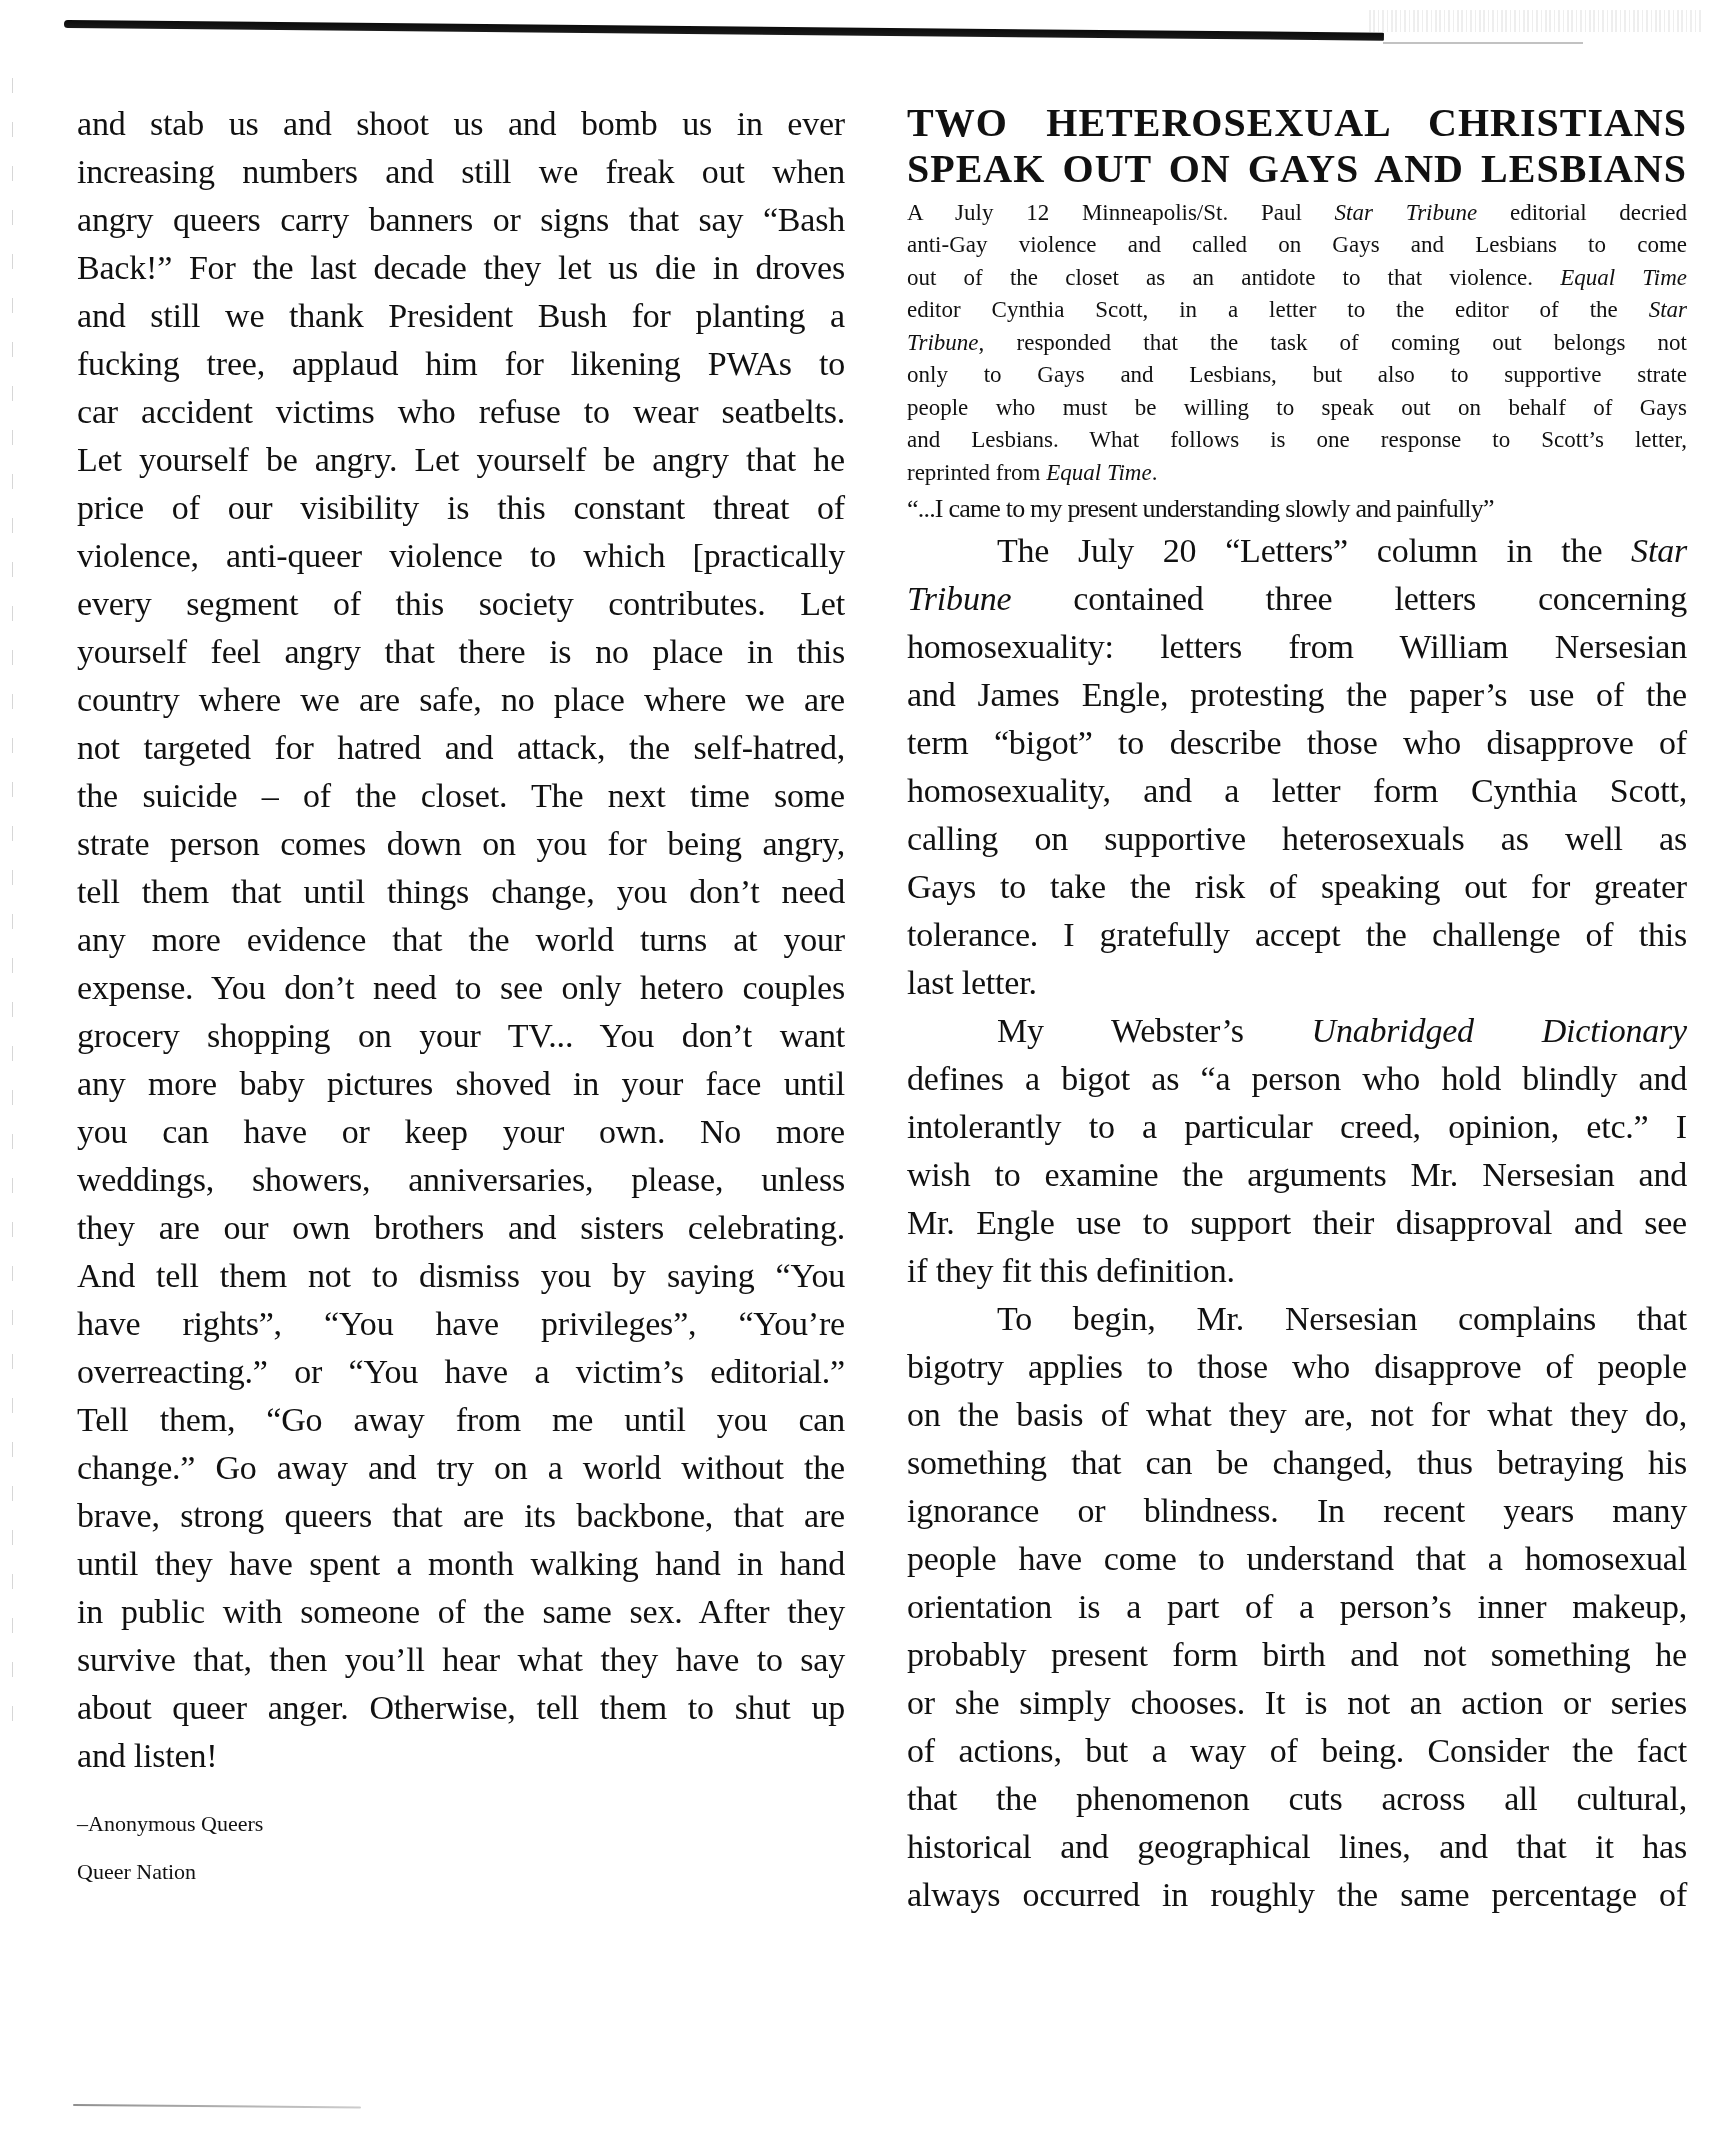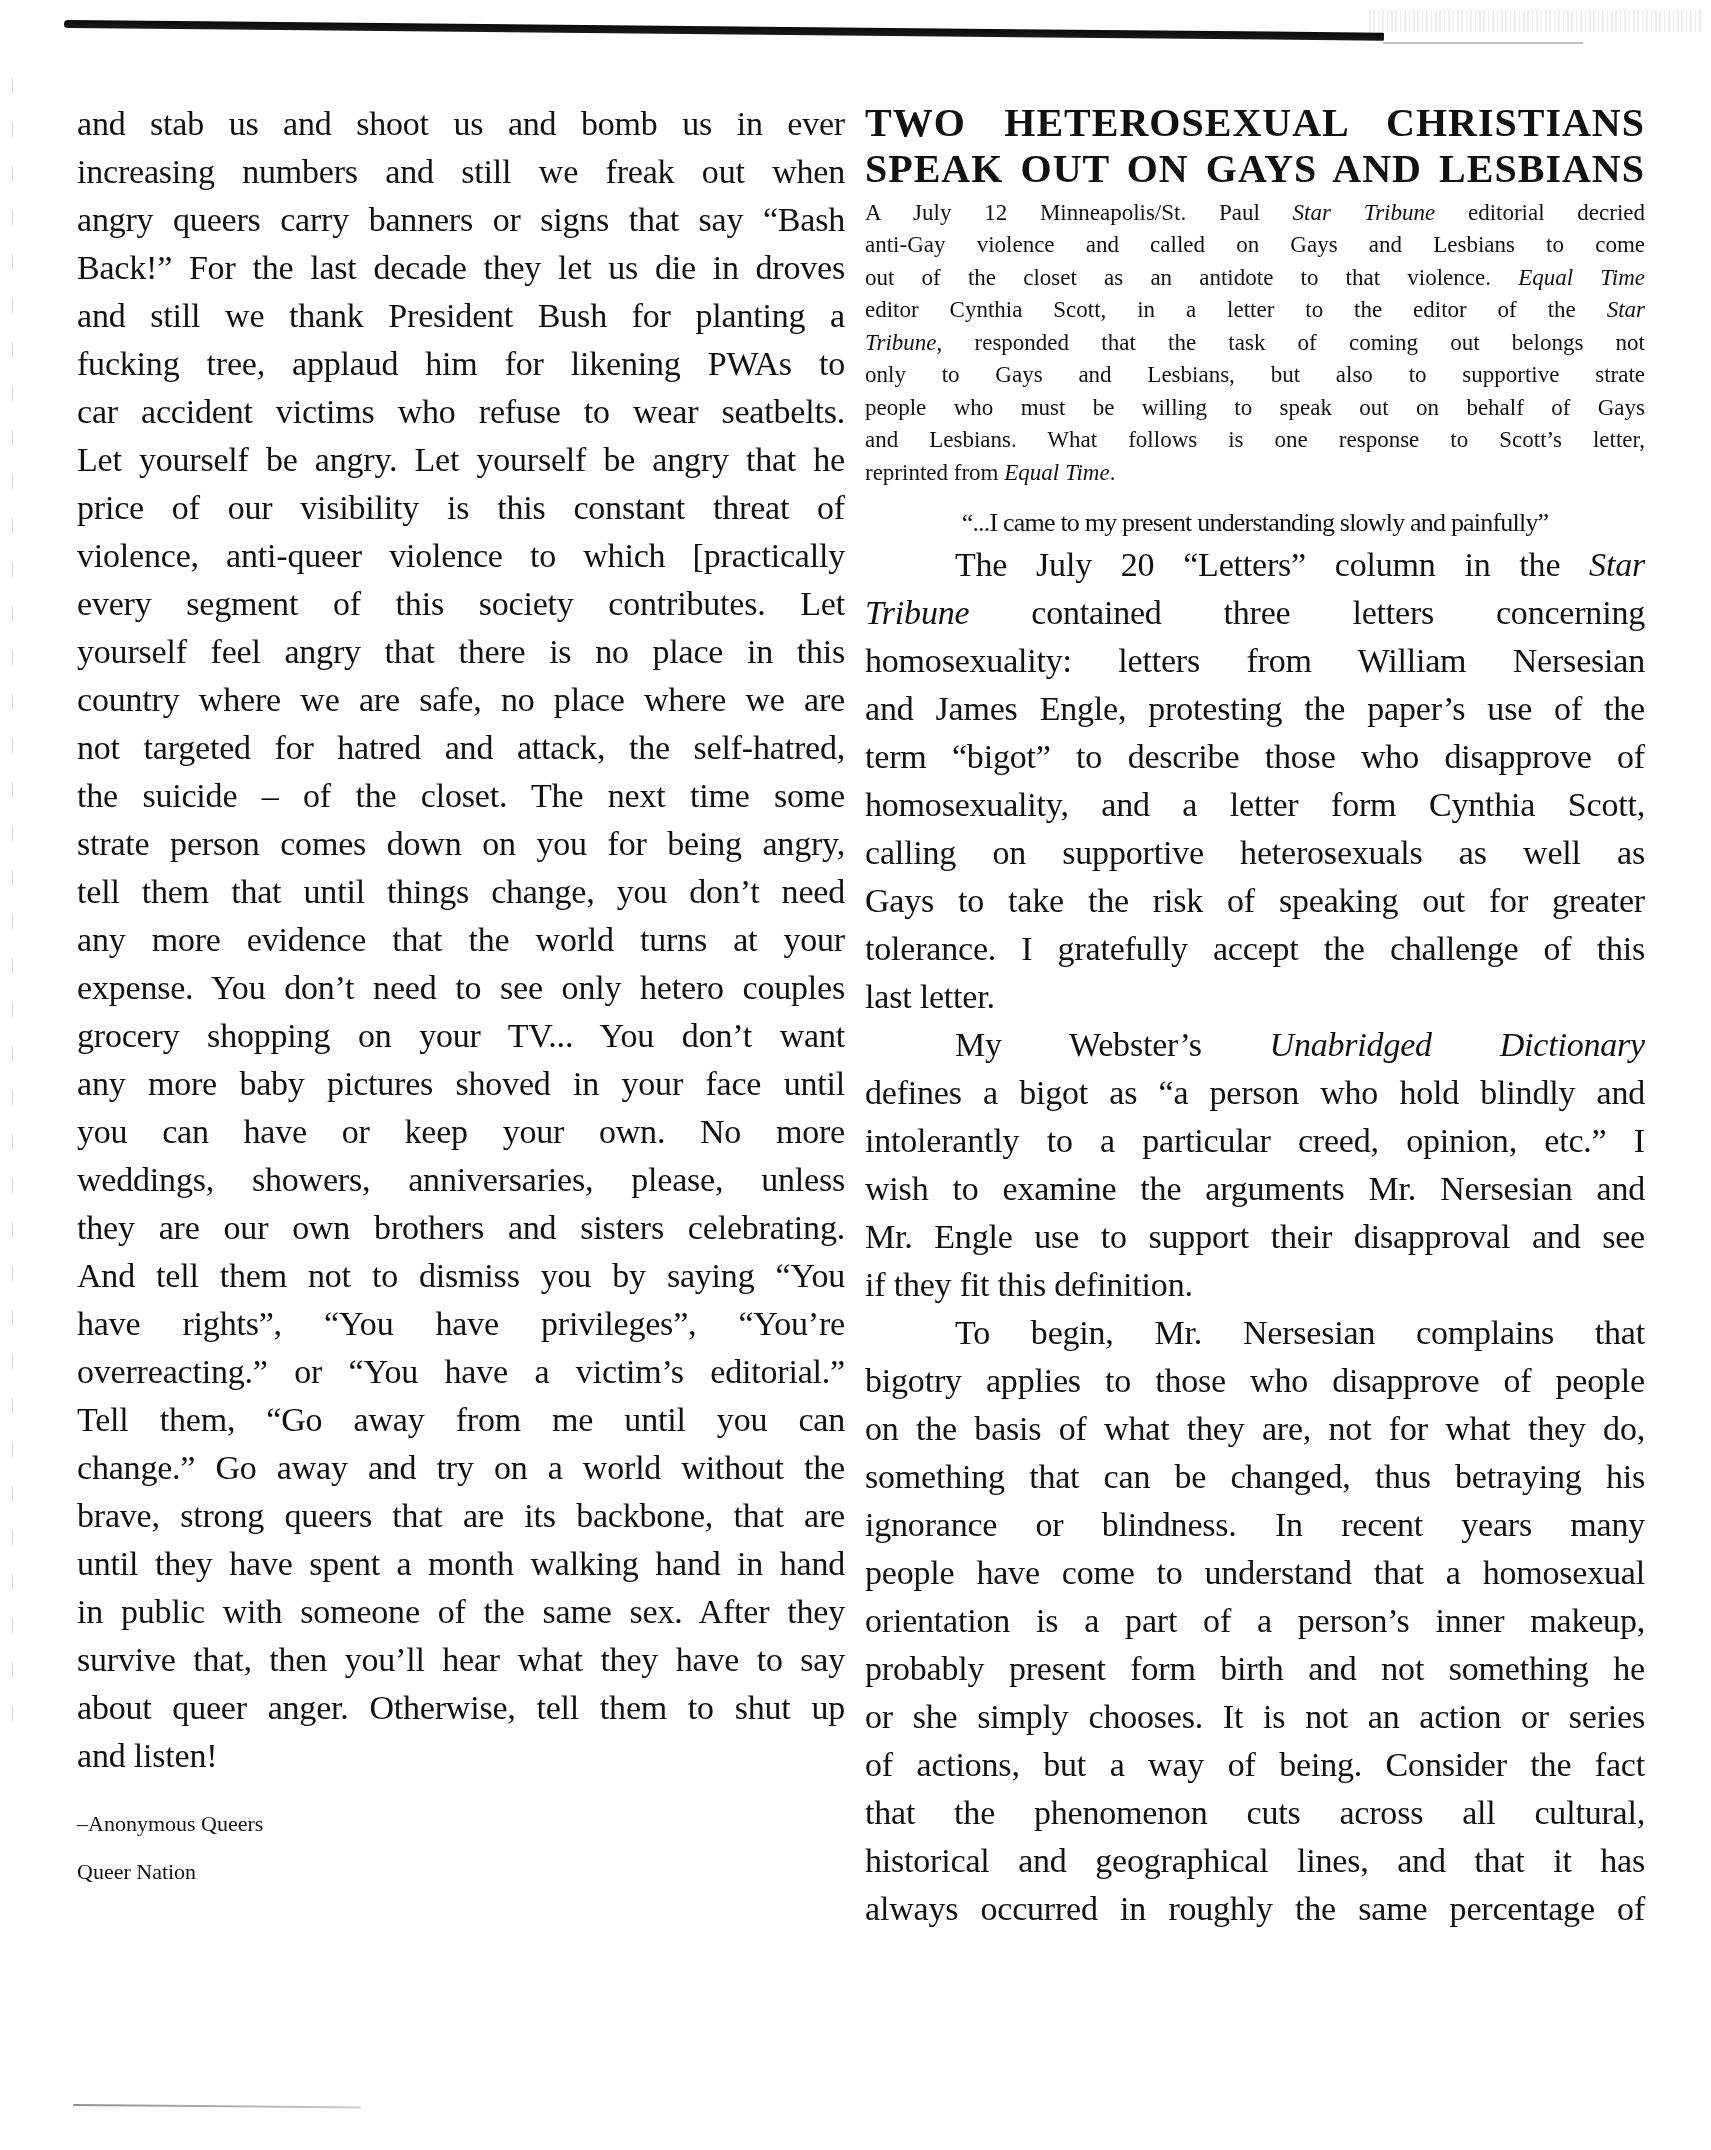--- a/index.html
+++ b/index.html
@@ -68,21 +68,21 @@
   .col {
     position: absolute;
     top: 100px;
   }
   .col-left {
     left: 61px;
     width: 768px;
     margin-left: 16px;
   }
   .col-right {
-    left: 865px;
+    left: 907px;
     width: 780px;
   }
 
   .line {
     display: block;
     white-space: nowrap;
     text-align: justify;
     text-align-last: justify;
     font-size: 34px;
     line-height: 48px;
@@ -129,22 +129,22 @@
   .intro.last {
     text-align-last: left;
   }
   .pullquote {
     display: block;
     font-size: 26px;
     line-height: 35px;
     height: 35px;
     white-space: nowrap;
     letter-spacing: -0.8px;
-    text-align: center;
-    margin-top: 16px;
+    text-align: left;
+    margin-top: 2px;
   }
   em, .ital {
     font-style: italic;
   }
   .right-body {
     margin-top: 1px;
     font-family: Liberation Serif, serif;
   }
 </style>
 </head>

